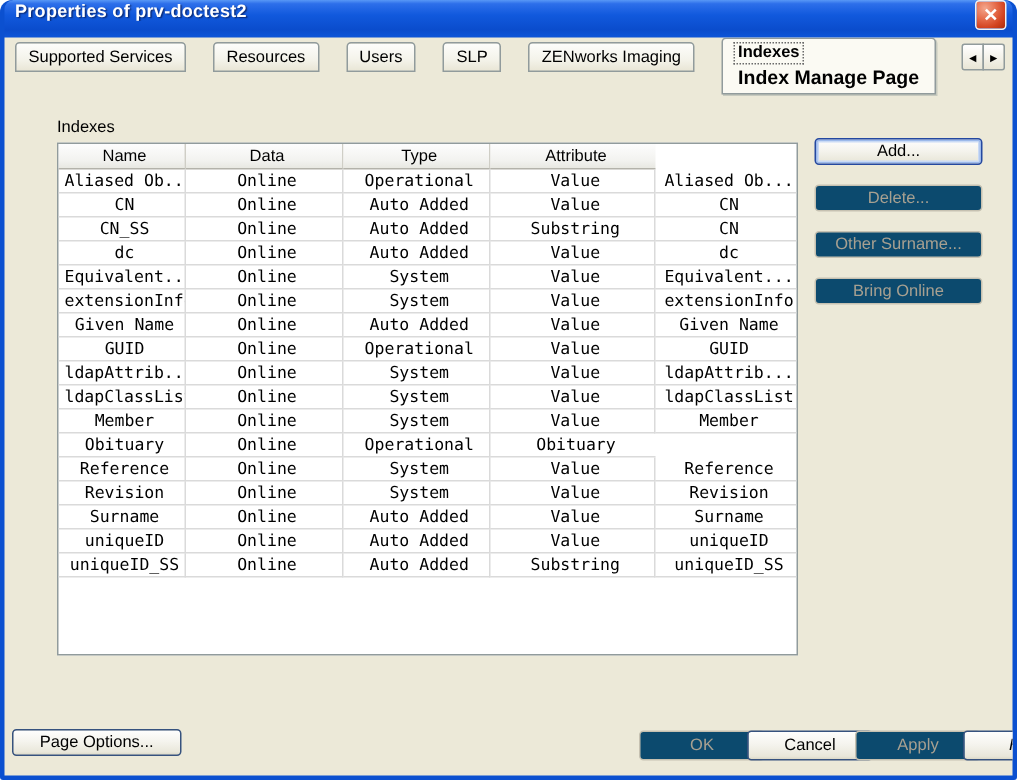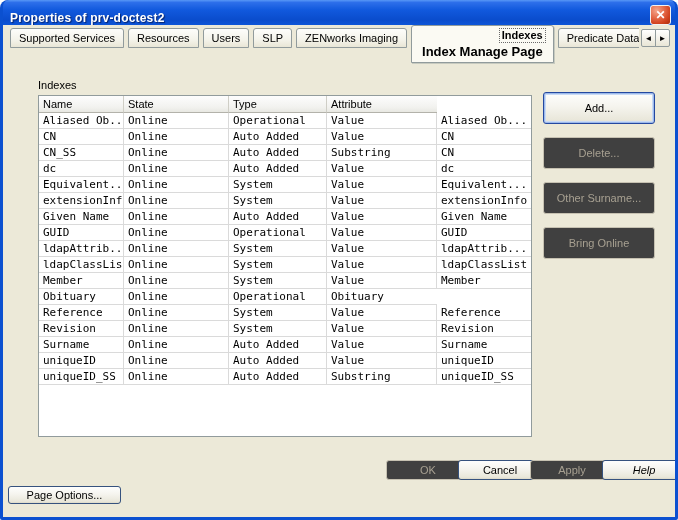--- a/index.html
+++ b/index.html
@@ -8,21 +8,21 @@
   .window {
     position:relative; width:678px; height:520px;
     background:#0b50d0; padding:0 3px 3px;
     border-radius:8px 8px 2px 2px;
     font-family:"Liberation Sans", sans-serif;
     overflow:hidden;
   }
 
   
   .titlebar {
-    height:25px; display:flex; align-items:flex-end;
+    height:25px; display:flex; align-items:flex-start;
     background:linear-gradient(180deg,#5898f6 0%,#2d6fea 10%,#1159dd 40%,#0a4ccc 80%,#0d55d8 100%);
     border-radius:6px 6px 0 0; padding:0 4px 0 7px; color:#fff;gap:32px;
   }
   .title {
     flex:1; font-weight:bold; font-size:12px; letter-spacing:.2px;
     text-shadow:1px 1px 1px rgba(0,0,30,.55);
     white-space:nowrap; overflow:hidden;
   }
   .close-btn {
     width:21px; height:20px; border-radius:3px; border:1px solid #f2f2f2;
@@ -33,24 +33,24 @@
 
   
   .dlg-body { position:relative; height:492px; background:#ece9d8; overflow:hidden; }
 
   
   .tab-strip {
     position:absolute; left:7px; top:0; right:36px; height:42px;
     display:flex; align-items:flex-start; overflow:hidden;
   }
   .tab {
-    height:20px; margin-top:3px; margin-right:4px; padding:3px 8px 0;
+    height:20px; margin-top:3px; margin-right:18px; padding:3px 8px 0;
     border:1px solid #919b9c; border-radius:3px 3px 0 0;
     background:linear-gradient(180deg,#fdfdfb 0%,#f4f3ea 60%,#e9e6d6 100%);
-    font-size:11px; color:#000; white-space:nowrap; flex:0 0 auto;text-align:right;
+    font-size:11px; color:#000; white-space:nowrap; flex:0 0 auto;
   }
   .tab.active {
     height:38px; margin-top:0; padding-top:3px;
     background:#fbfaf3; font-weight:bold; z-index:2;
     box-shadow:1px 1px 0 rgba(145,155,156,.4);
   }
   .tab.active .tab-label { display:inline-block; outline:1px dotted #6a6a6a; padding:0 2px 1px; }
   .tab-sublabel { font-weight:bold; font-size:13px; padding:2px 2px 0; }
   .tab-scroll { position:absolute; right:5px; top:4px; display:flex; }
   .scroll-btn {
@@ -60,21 +60,21 @@
     font-size:8px; color:#000;
   }
   .scroll-btn.left  { border-radius:2px 0 0 2px; }
   .scroll-btn.right { border-radius:0 2px 2px 0; margin-left:-1px; }
 
   
   .section-label { position:absolute; left:35px; top:54px; font-size:11px; color:#000; }
 
   .table {
     position:absolute; left:35px; top:70px; width:494px; height:342px;
-    background:#fff; border:1px solid #919b9c; overflow:hidden; font-size:11px;
+    background:#fff; border:1px solid #919b9c; overflow:hidden; font-size:11px;text-align:center;
   }
   .thead, .tr { display:grid; grid-template-columns:85px 105px 98px 110px 94px; }
   .thead { height:17px; }
   .th {
     background:linear-gradient(180deg,#fdfdfd 0%,#f2f2ef 70%,#e8e8e2 100%);
     border-right:1px solid #cfcec6; border-bottom:1px solid #b3b2aa;
     padding:2px 0 0 4px; font-size:11px; white-space:nowrap; overflow:hidden;
   }
   .th:last-child { border-right:none; }
   .tr { height:16px; }
@@ -85,30 +85,30 @@
   }
   .td:last-child { border-right:none; }
 
   
   .btn {
     font-family:"Liberation Sans", sans-serif; font-size:11px; color:#000;
     border:1px solid #36527e; border-radius:3px;
     background:linear-gradient(180deg,#fefefd 0%,#f5f4ee 45%,#e9e7da 90%,#dcd9c8 100%);
     cursor:default;
   }
-  .btn.disabled { color:#a7a091; border-color:#c6c1b1; background:#404040; box-shadow:none; }
+  .btn.disabled { color:#a7a091; border-color:#c6c1b1; background:#0c4a6e; box-shadow:none; }
   .btn.focused  { border-color:#2448a0; box-shadow:inset 0 0 0 1px #9cb9ea, inset 0 0 0 2px #c9daf5; }
 
   .side-col {
     position:absolute; left:540px; top:67px; width:112px;
     display:flex; flex-direction:column; gap:13px;
   }
-  .side-col .btn { height:32px; width:112px; }
-
-  .footer-btn { position:absolute; height:20px; width:84px; top:435px; }
+  .side-col .btn { height:18px; width:112px; }
+
+  .footer-btn { position:absolute; height:20px; width:84px; top:462px;margin-left:40px; }
   .page-options-btn { position:absolute; left:5px; top:461px; width:113px; height:18px; }
   .ok-btn     { left:383px; }
   .cancel-btn { left:455px; }
   .apply-btn  { left:527px; }
   .help-btn   { left:599px;font-style:italic; }
 </style>
 </head>
 <body>
 
 <div class="window">
@@ -134,21 +134,21 @@
     <div class="tab-scroll">
       <button class="scroll-btn left">◄</button>
       <button class="scroll-btn right">►</button>
     </div>
 
     <div class="section-label">Indexes</div>
 
     <div class="table">
       <div class="thead">
           <div class="th">Name</div>
-          <div class="th">State</div>
+          <div class="th">Data</div>
           <div class="th">Type</div>
           <div class="th">Attribute</div>
         </div>
       <div>
           <div class="tr">
             <div class="td">Aliased Ob...</div>
             <div class="td">Online</div>
             <div class="td">Operational</div>
             <div class="td">Value</div>
             <div class="td">Aliased Ob...</div>

